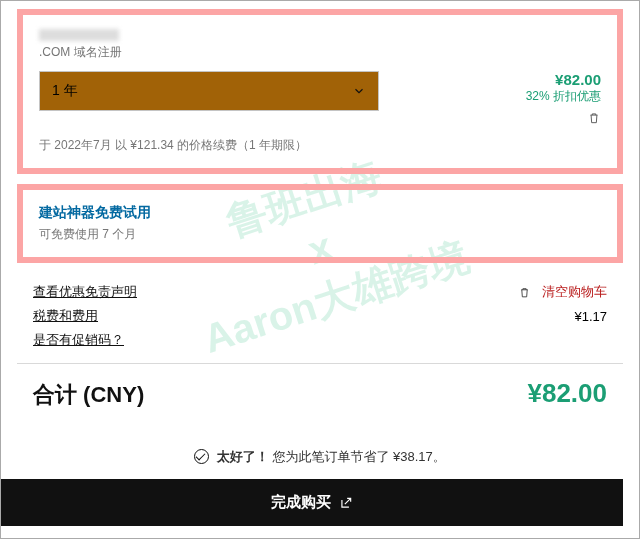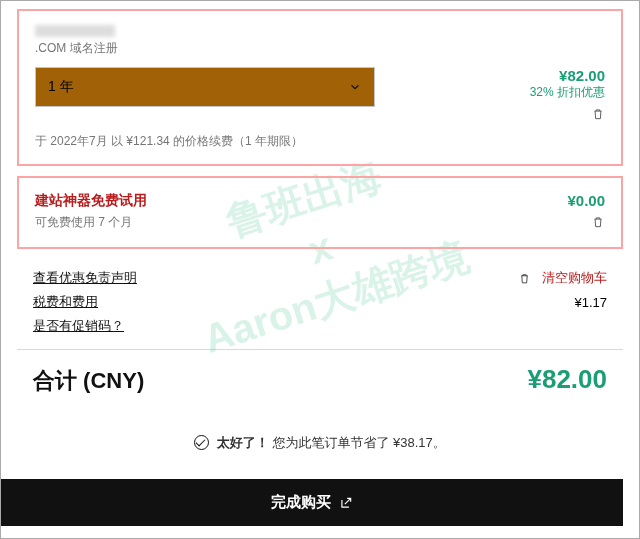--- a/index.html
+++ b/index.html
@@ -1,30 +1,30 @@
 <!DOCTYPE html>
 <html><head>
 <meta charset="utf-8">
 <style>
   *{box-sizing:border-box;margin:0;padding:0}
   body{font-family:-apple-system,BlinkMacSystemFont,"Segoe UI",sans-serif;background:#fff;width:640px;height:539px;overflow:hidden;position:relative;border:1px solid #aaa}
   .page{padding:8px 16px 0 16px}
-  .card{border:2px solid #fca5a5;padding:14px 16px;margin-bottom:10px;position:relative}
+  .card{border:6px solid #fca5a5;padding:14px 16px;margin-bottom:10px;position:relative}
   .blur{width:80px;height:12px;background:#ddd;filter:blur(2px);margin-bottom:3px}
   .sub{font-size:12px;color:#767676;margin-bottom:10px}
   .row{display:flex;align-items:flex-start;gap:12px}
   .select{flex:0 0 340px;border:1px solid #c4c4c4;padding:10px 12px;display:flex;justify-content:space-between;align-items:center;font-size:14px;cursor:pointer;background:#a16207}
   .chev{width:14px;height:14px}
   .priceCol{margin-left:auto;text-align:right}
   .price{color:#1b9e74;font-weight:700;font-size:15px}
   .disc{color:#1b9e74;font-size:12px;white-space:nowrap}
   .renew{font-size:12px;color:#767676;margin-top:8px}
   .trash{width:14px;height:14px;display:inline-block;cursor:pointer;margin-top:4px}
   .trashR{text-align:right;margin-top:2px}
-  .freeTitle{font-size:14px;font-weight:700;color:#b91c1c;margin-bottom:4px}
+  .freeTitle{font-size:14px;font-weight:700;color:#0369a1;margin-bottom:4px}
   .summary{padding:10px 16px 0 16px}
   .srow{display:flex;justify-content:space-between;align-items:center;font-size:13px;margin-bottom:6px}
   .ul{text-decoration:underline;cursor:pointer;color:#111}
   .clear{font-size:13px;color:#b91c1c;display:flex;align-items:center;gap:11px;cursor:pointer}
   .hr{border:none;border-top:1px solid #d9d9d9;margin:14px 0}
   .totalRow{display:flex;justify-content:space-between;align-items:baseline;padding:0 16px}
   .totalL{font-size:22px;font-weight:800;color:#111}
   .totalR{font-size:26px;font-weight:700;color:#1b9e74}
   .savings{text-align:center;font-size:13px;margin-top:38px;color:#333}
   .savings b{font-weight:800}
@@ -63,26 +63,20 @@
     </div>
     <div class="renew">于 2022年7月 以 ¥121.34 的价格续费（1 年期限）</div>
   </div>
 
   <div class="card">
     <div class="row">
       <div style="flex:1">
         <div class="freeTitle">建站神器免费试用</div>
         <div class="sub" style="margin-bottom:0">可免费使用 7 个月</div>
       </div>
-      <div class="priceCol">
-        <div class="price">¥0.00</div>
-        <div class="trashR"><span class="trash"><svg viewBox="0 0 24 24">
-                <path d="M6 7h12M9 7V5h6v2m-8 0l1 13h8l1-13" fill="none" stroke="#555" stroke-width="1.6"></path>
-              </svg></span></div>
-      </div>
     </div>
   </div>
 
   <div class="summary">
     <div class="srow">
       <span class="ul">查看优惠免责声明</span>
       <span class="clear">
         <svg viewBox="0 0 24 24" width="13" height="13">
             <path d="M6 7h12M9 7V5h6v2m-8 0l1 13h8l1-13" fill="none" stroke="#333" stroke-width="1.6"></path>
           </svg>

